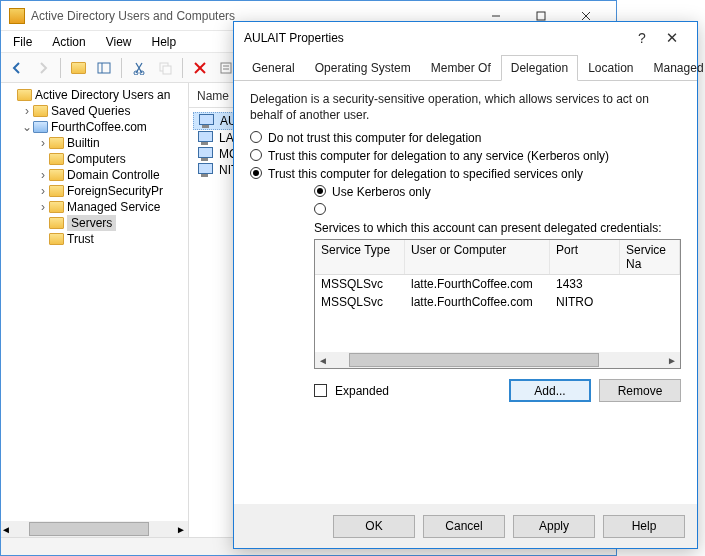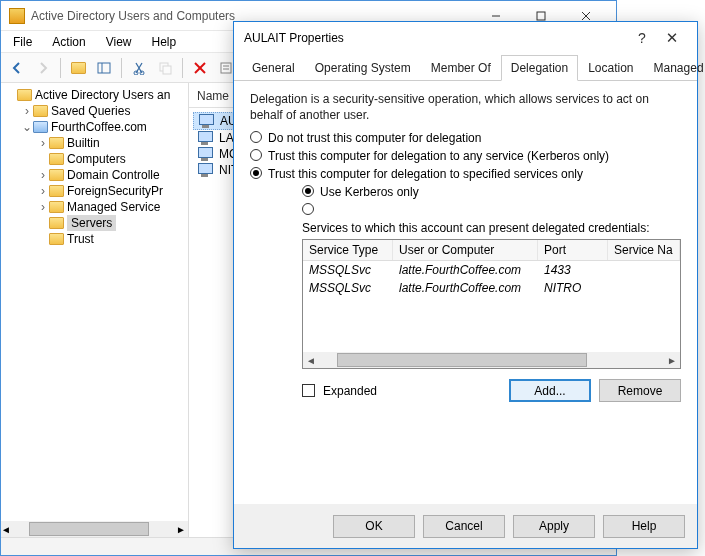--- a/index.html
+++ b/index.html
@@ -40,31 +40,31 @@
   .dlg-title { height:32px; display:flex; align-items:center; padding:0 10px; }
   .dlg-title .t { font-size:12px; color:#000; flex:1;}
   .dlg-title .help { width:30px; text-align:center; color:#333; font-size:14px;}
   .dlg-title .close { width:30px; text-align:center; color:#333; font-size:15px;}
   .tabstrip { display:flex; padding:0 8px; border-bottom:1px solid #ccc; }
   .tab { padding:5px 9px; border:1px solid transparent; border-bottom:none; color:#222; white-space:nowrap; position:relative; top:1px;}
   .tab.active { border-color:#ccc; background:#fff; border-bottom:1px solid #fff;}
   .dlg-body { flex:1; padding:10px 16px 6px 16px; overflow:hidden;}
   .infotext { color:#222; line-height:1.35; margin-bottom:8px;}
   .radio-row { display:flex; align-items:flex-start; gap:6px; margin:4px 0;}
-  .sub { margin-left:22px;padding-left:30px;}
+  .sub { margin-left:34px;padding-left:30px;}
   .radio { width:12px;height:12px;border:1px solid #333;border-radius:50%; display:inline-flex;align-items:center;justify-content:center;}
   .radio.on::after{content:"";width:6px;height:6px;background:#000;border-radius:50%;}
   .lbl { color:#000;}
   .table-label{ margin:6px 0 4px 0; }
   .svc-table { border:1px solid #888; height:130px; background:#fff; position:relative; }
   .svc-head { display:flex; background:#fff; border-bottom:1px solid #ddd;}
   .svc-head div { padding:3px 6px; border-right:1px solid #e6e6e6; background:#f7f7f7;}
   .c1{width:90px;} .c2{width:145px;} .c3{width:70px;} .c4{flex:1;}
   .svc-row { display:flex;}
-  .svc-row div { padding:2px 6px;font-style:italic;}
+  .svc-row div { padding:2px 6px;}
   .svc-scroll { position:absolute; left:0;right:0;bottom:0;height:16px; background:#f0f0f0; display:flex; align-items:center;}
   .svc-scroll .thumb{ height:14px; background:#cdcdcd; border:1px solid #a8a8a8; width:250px; margin-left:18px;}
   .svc-scroll .arr{ width:16px; text-align:center; color:#555;}
   .expanded-row { display:flex; align-items:center; margin-top:10px; gap:8px;}
   .chk { width:13px; height:13px; border:1px solid #333; background:#fff;}
   .btn { min-width:82px; height:23px; border:1px solid #adadad; background:#e1e1e1; display:inline-flex; align-items:center; justify-content:center; padding:0 12px;}
   .btn.primary { border:2px solid #2f87d0; background:#e5f1fb;}
   .dlg-buttons { height:44px; border-top:0; background:#f0f0f0; display:flex; align-items:center; justify-content:flex-end; gap:8px; padding:0 12px;}
   svg{display:block;}
   .hscroll .arr, .svc-scroll .arr{font-size:10px;}

